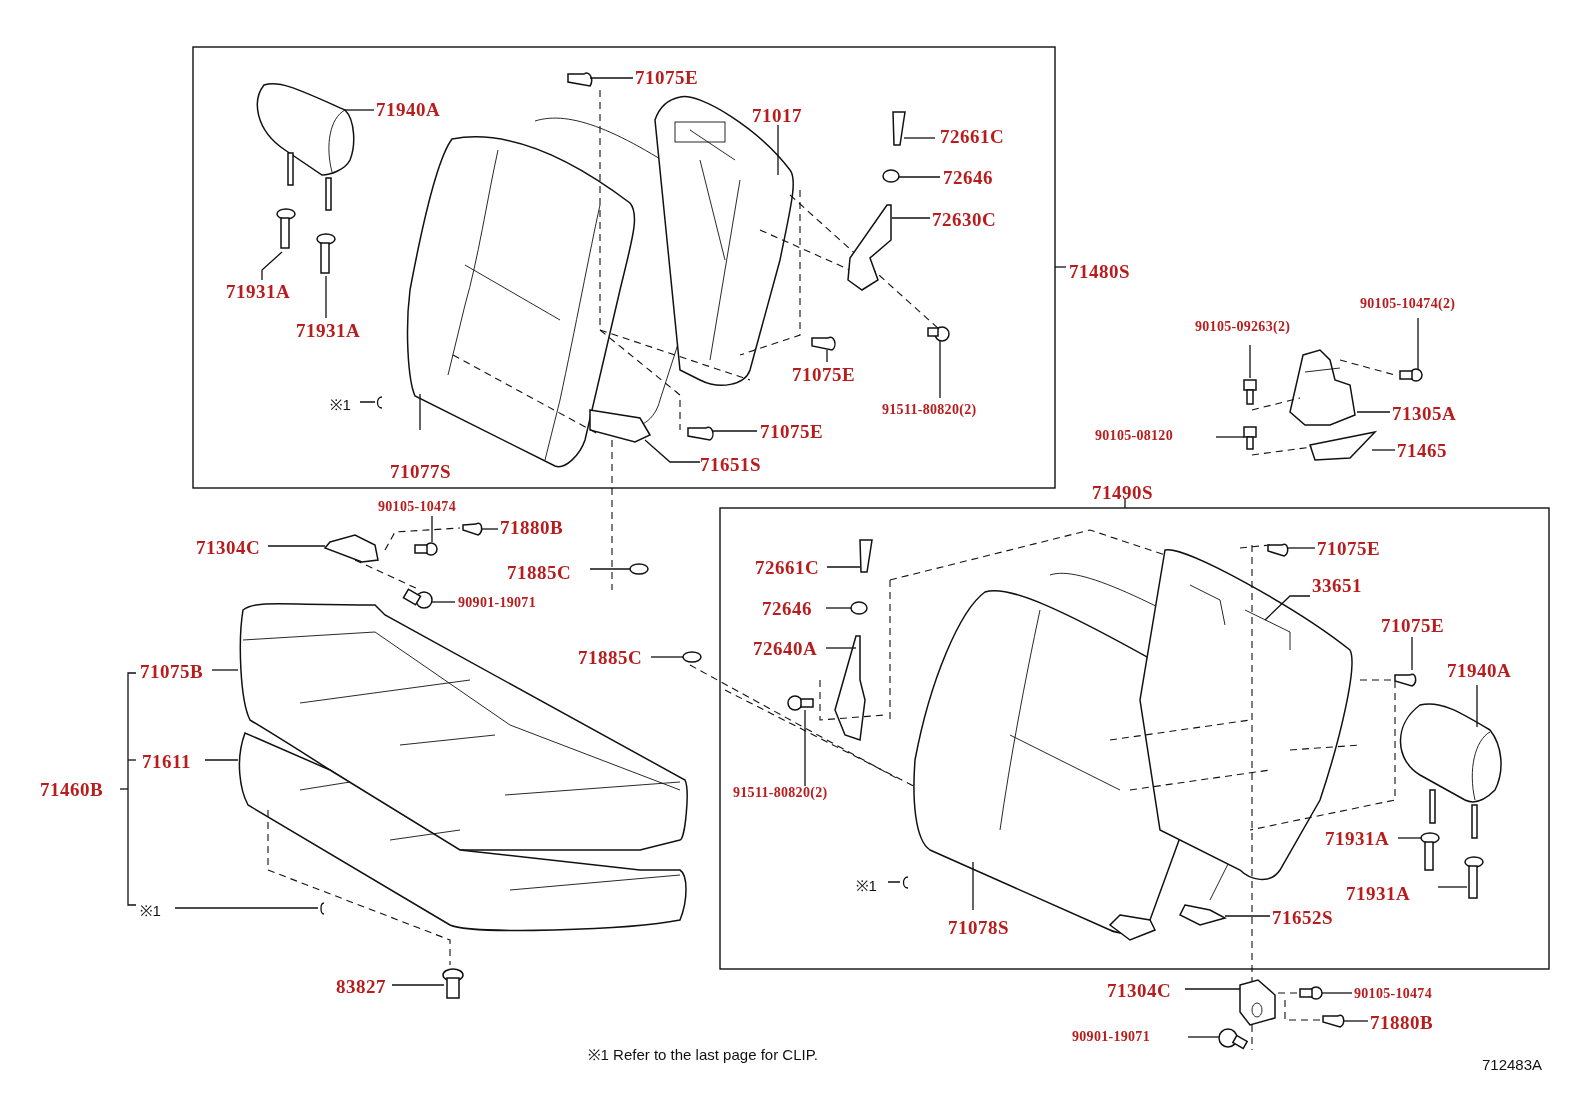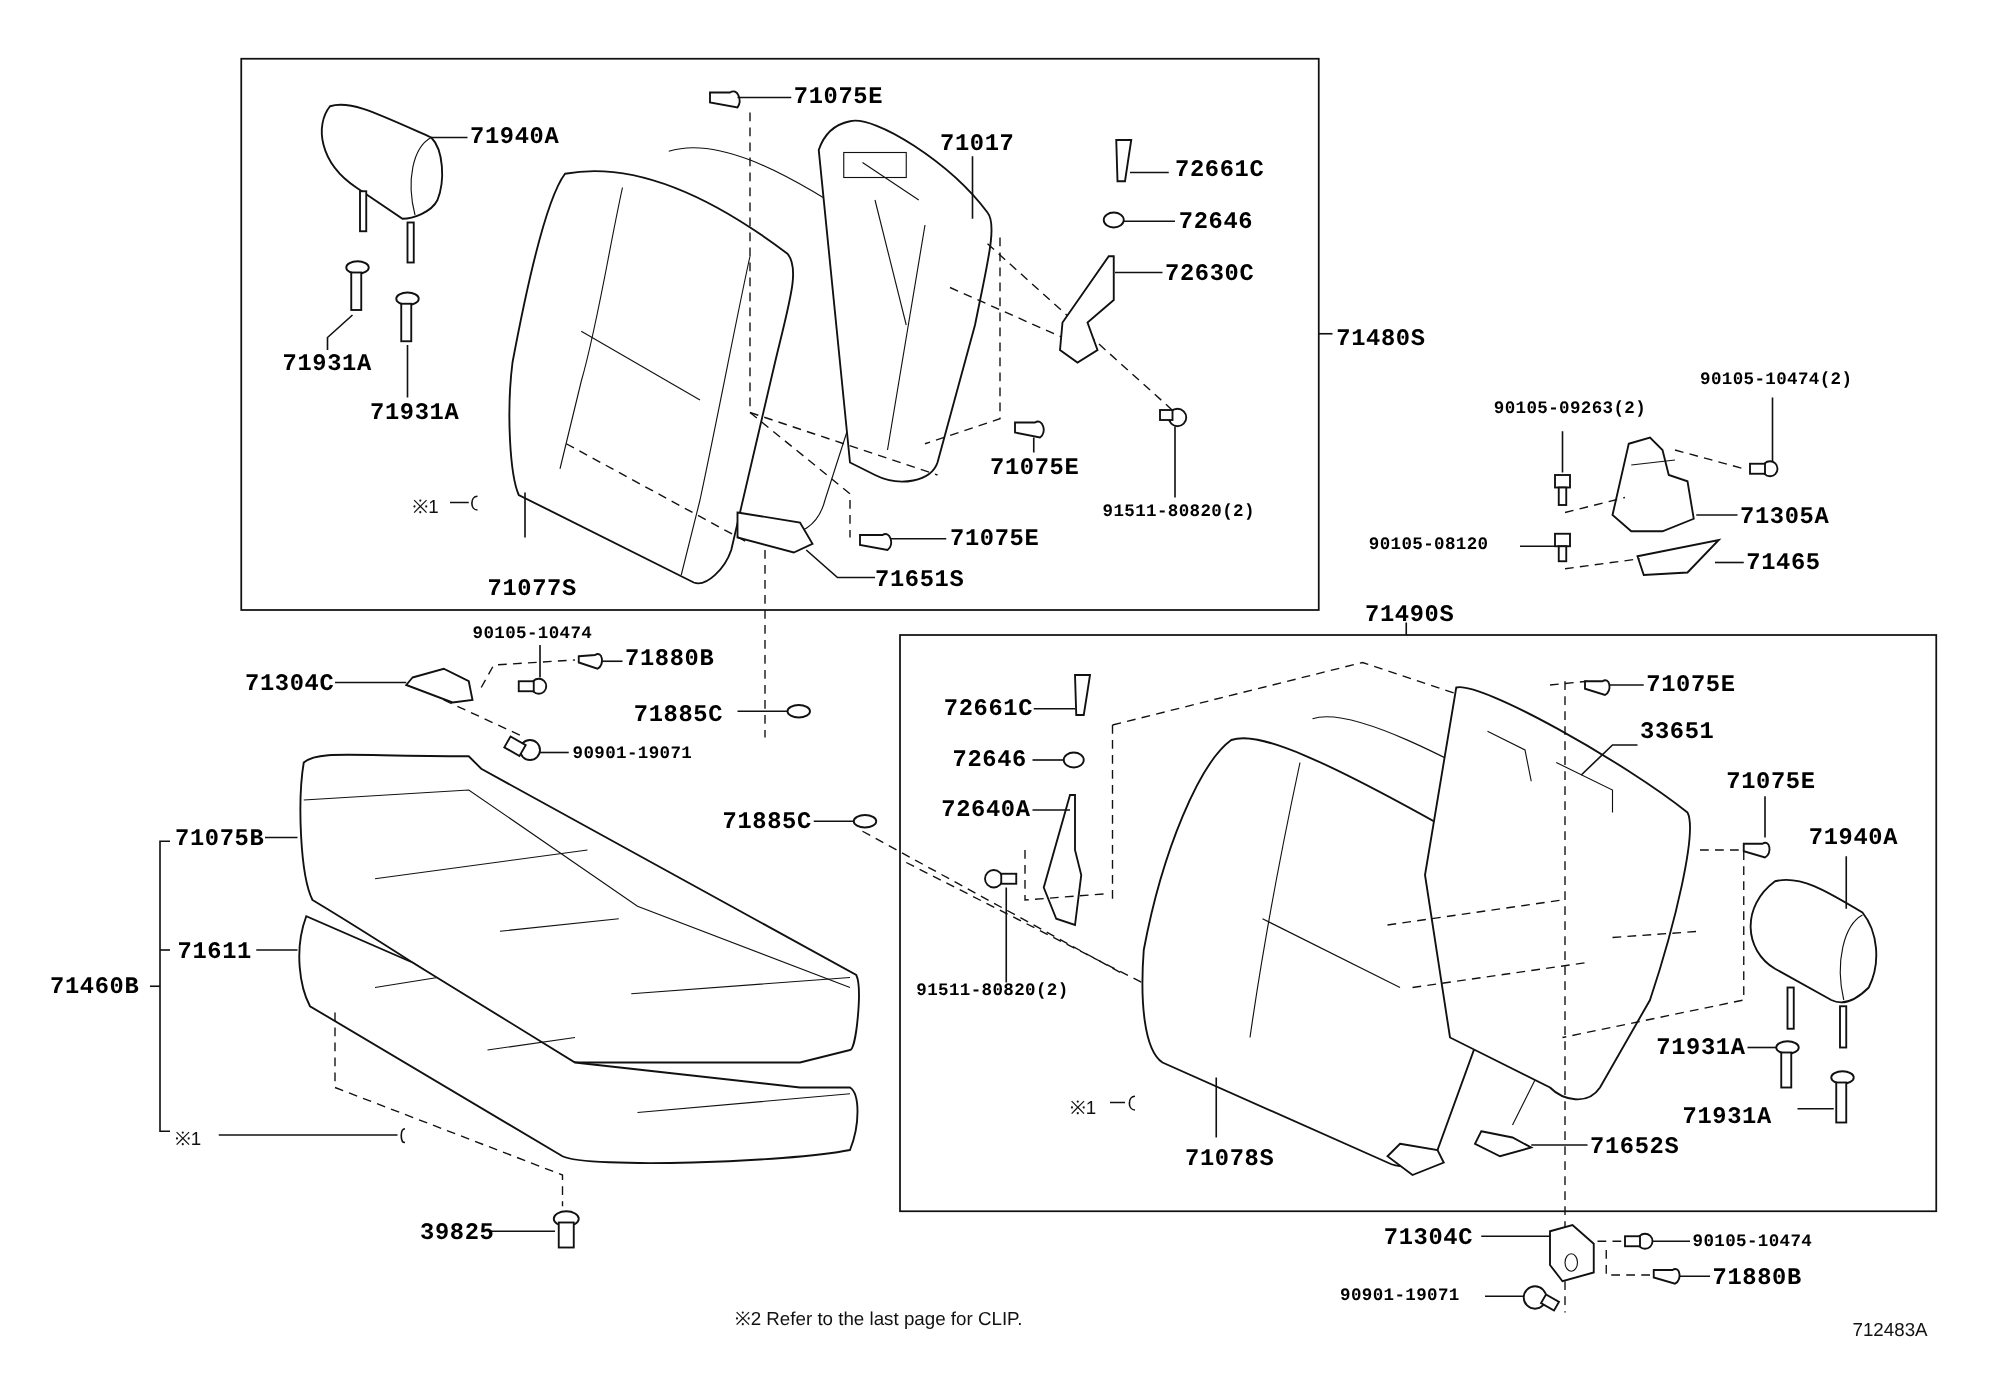--- a/index.html
+++ b/index.html
@@ -1,20 +1,20 @@
 <!DOCTYPE html>
 <html><head>
 <meta charset="utf-8">
 <style>
   html, body { margin:0; padding:0; background:#ffffff; }
   body { width:1592px; height:1099px; position:relative; overflow:hidden;
          font-family:"DejaVu Sans Mono","Liberation Mono",monospace; }
   #diagram { position:absolute; left:0; top:0; width:1592px; height:1099px; }
-  .lbl { position:absolute; font-family:Liberation Mono, monospace;
-         font-weight:bold; font-size:19px; color:#000000; white-space:nowrap; line-height:1; letter-spacing:0.5px; }
+  .lbl { position:absolute; font-family:Liberation Serif, serif;
+         font-weight:bold; font-size:19px; color:#b91c1c; white-space:nowrap; line-height:1; letter-spacing:0.5px; }
   .lbl.sm { font-size:14px; letter-spacing:0.3px; }
   .note { position:absolute; font-family:"Liberation Sans",sans-serif; font-size:15px; color:#111; white-space:nowrap; }
   .code { position:absolute; font-family:"Liberation Sans",sans-serif; font-size:15px; color:#111; white-space:nowrap; }
   svg .ln { stroke:#111; fill:none; stroke-width:1.3; }
   svg .dash { stroke:#111; fill:none; stroke-width:1.1; stroke-dasharray:7 5; }
   svg .part { stroke:#111; fill:#fff; stroke-width:1.5; }
   svg .thin { stroke:#111; fill:none; stroke-width:0.9; }
   svg .box { stroke:#111; fill:none; stroke-width:1.4; }
 </style>
 </head>
@@ -308,36 +308,36 @@
 <span class="lbl sm" style="left:378px;top:500px">90105-10474</span>
 <span class="lbl" style="left:500px;top:518px">71880B</span>
 <span class="lbl" style="left:196px;top:538px">71304C</span>
 <span class="lbl" style="left:507px;top:563px">71885C</span>
 <span class="lbl sm" style="left:458px;top:596px">90901-19071</span>
 <span class="lbl" style="left:578px;top:648px">71885C</span>
 <span class="lbl" style="left:140px;top:662px">71075B</span>
 <span class="lbl" style="left:142px;top:752px">71611</span>
 <span class="lbl" style="left:40px;top:780px">71460B</span>
 <span class="note" style="left:140px;top:900px">※1</span>
-<span class="lbl" style="left:336px;top:977px">39825</span>
+<span class="lbl" style="left:336px;top:977px">83827</span>
 
 <span class="lbl" style="left:755px;top:558px">72661C</span>
 <span class="lbl" style="left:762px;top:599px">72646</span>
 <span class="lbl" style="left:753px;top:639px">72640A</span>
 <span class="lbl sm" style="left:733px;top:786px">91511-80820(2)</span>
 <span class="lbl" style="left:1317px;top:539px">71075E</span>
 <span class="lbl" style="left:1312px;top:576px">33651</span>
 <span class="lbl" style="left:1381px;top:616px">71075E</span>
 <span class="lbl" style="left:1447px;top:661px">71940A</span>
 <span class="lbl" style="left:1325px;top:829px">71931A</span>
 <span class="lbl" style="left:1346px;top:884px">71931A</span>
 <span class="note" style="left:856px;top:875px">※1</span>
 <span class="lbl" style="left:948px;top:918px">71078S</span>
 <span class="lbl" style="left:1272px;top:908px">71652S</span>
 
 <span class="lbl" style="left:1107px;top:981px">71304C</span>
 <span class="lbl sm" style="left:1354px;top:987px">90105-10474</span>
 <span class="lbl" style="left:1370px;top:1013px">71880B</span>
 <span class="lbl sm" style="left:1072px;top:1030px">90901-19071</span>
 
-<span class="note" style="left:588px;top:1044px">※2  Refer to the last page for CLIP.</span>
+<span class="note" style="left:588px;top:1044px">※1  Refer to the last page for CLIP.</span>
 <span class="code" style="left:1482px;top:1056px">712483A</span>
 </div>
 
 </body></html>

